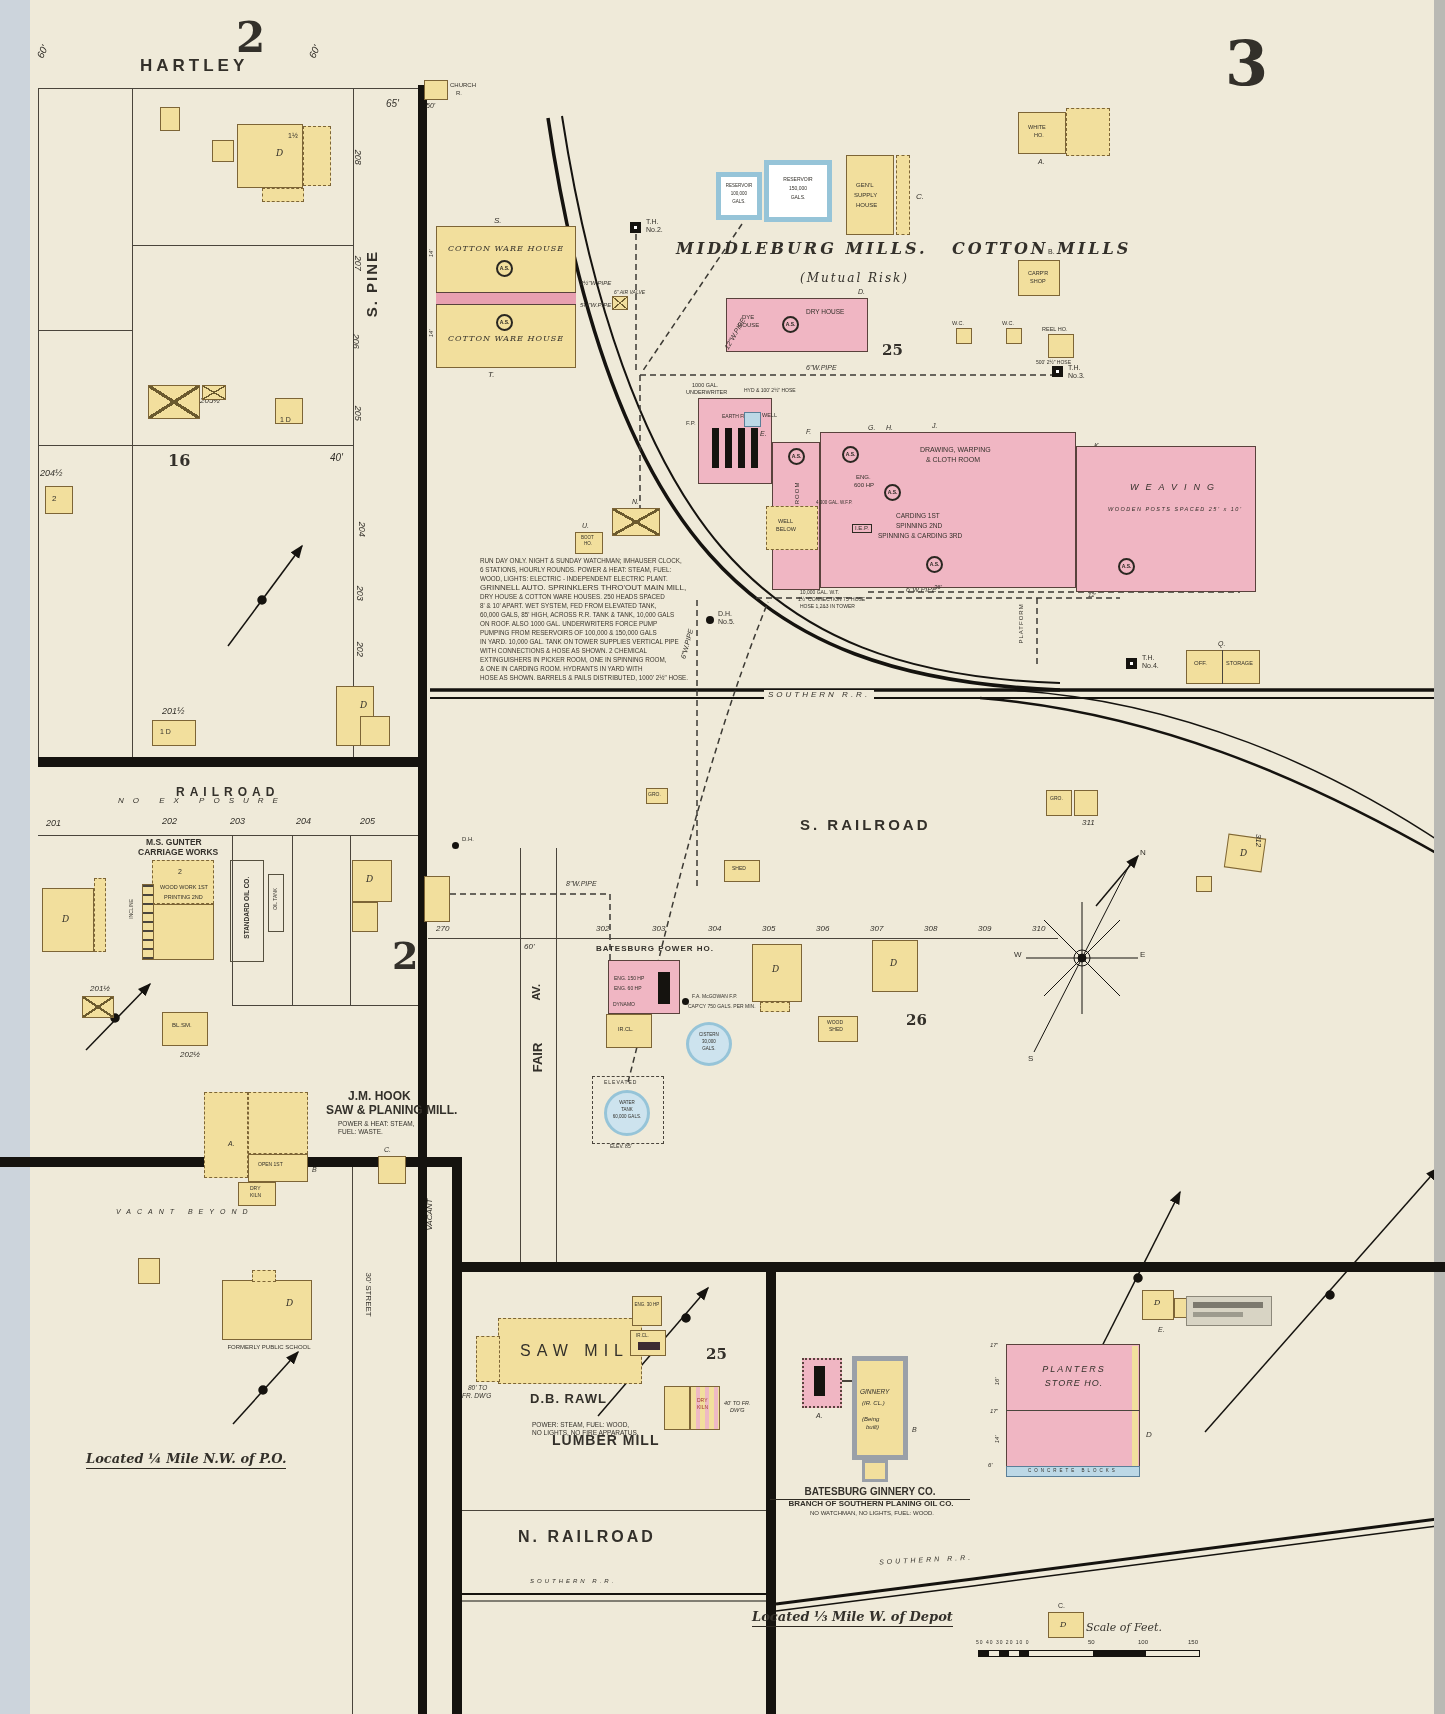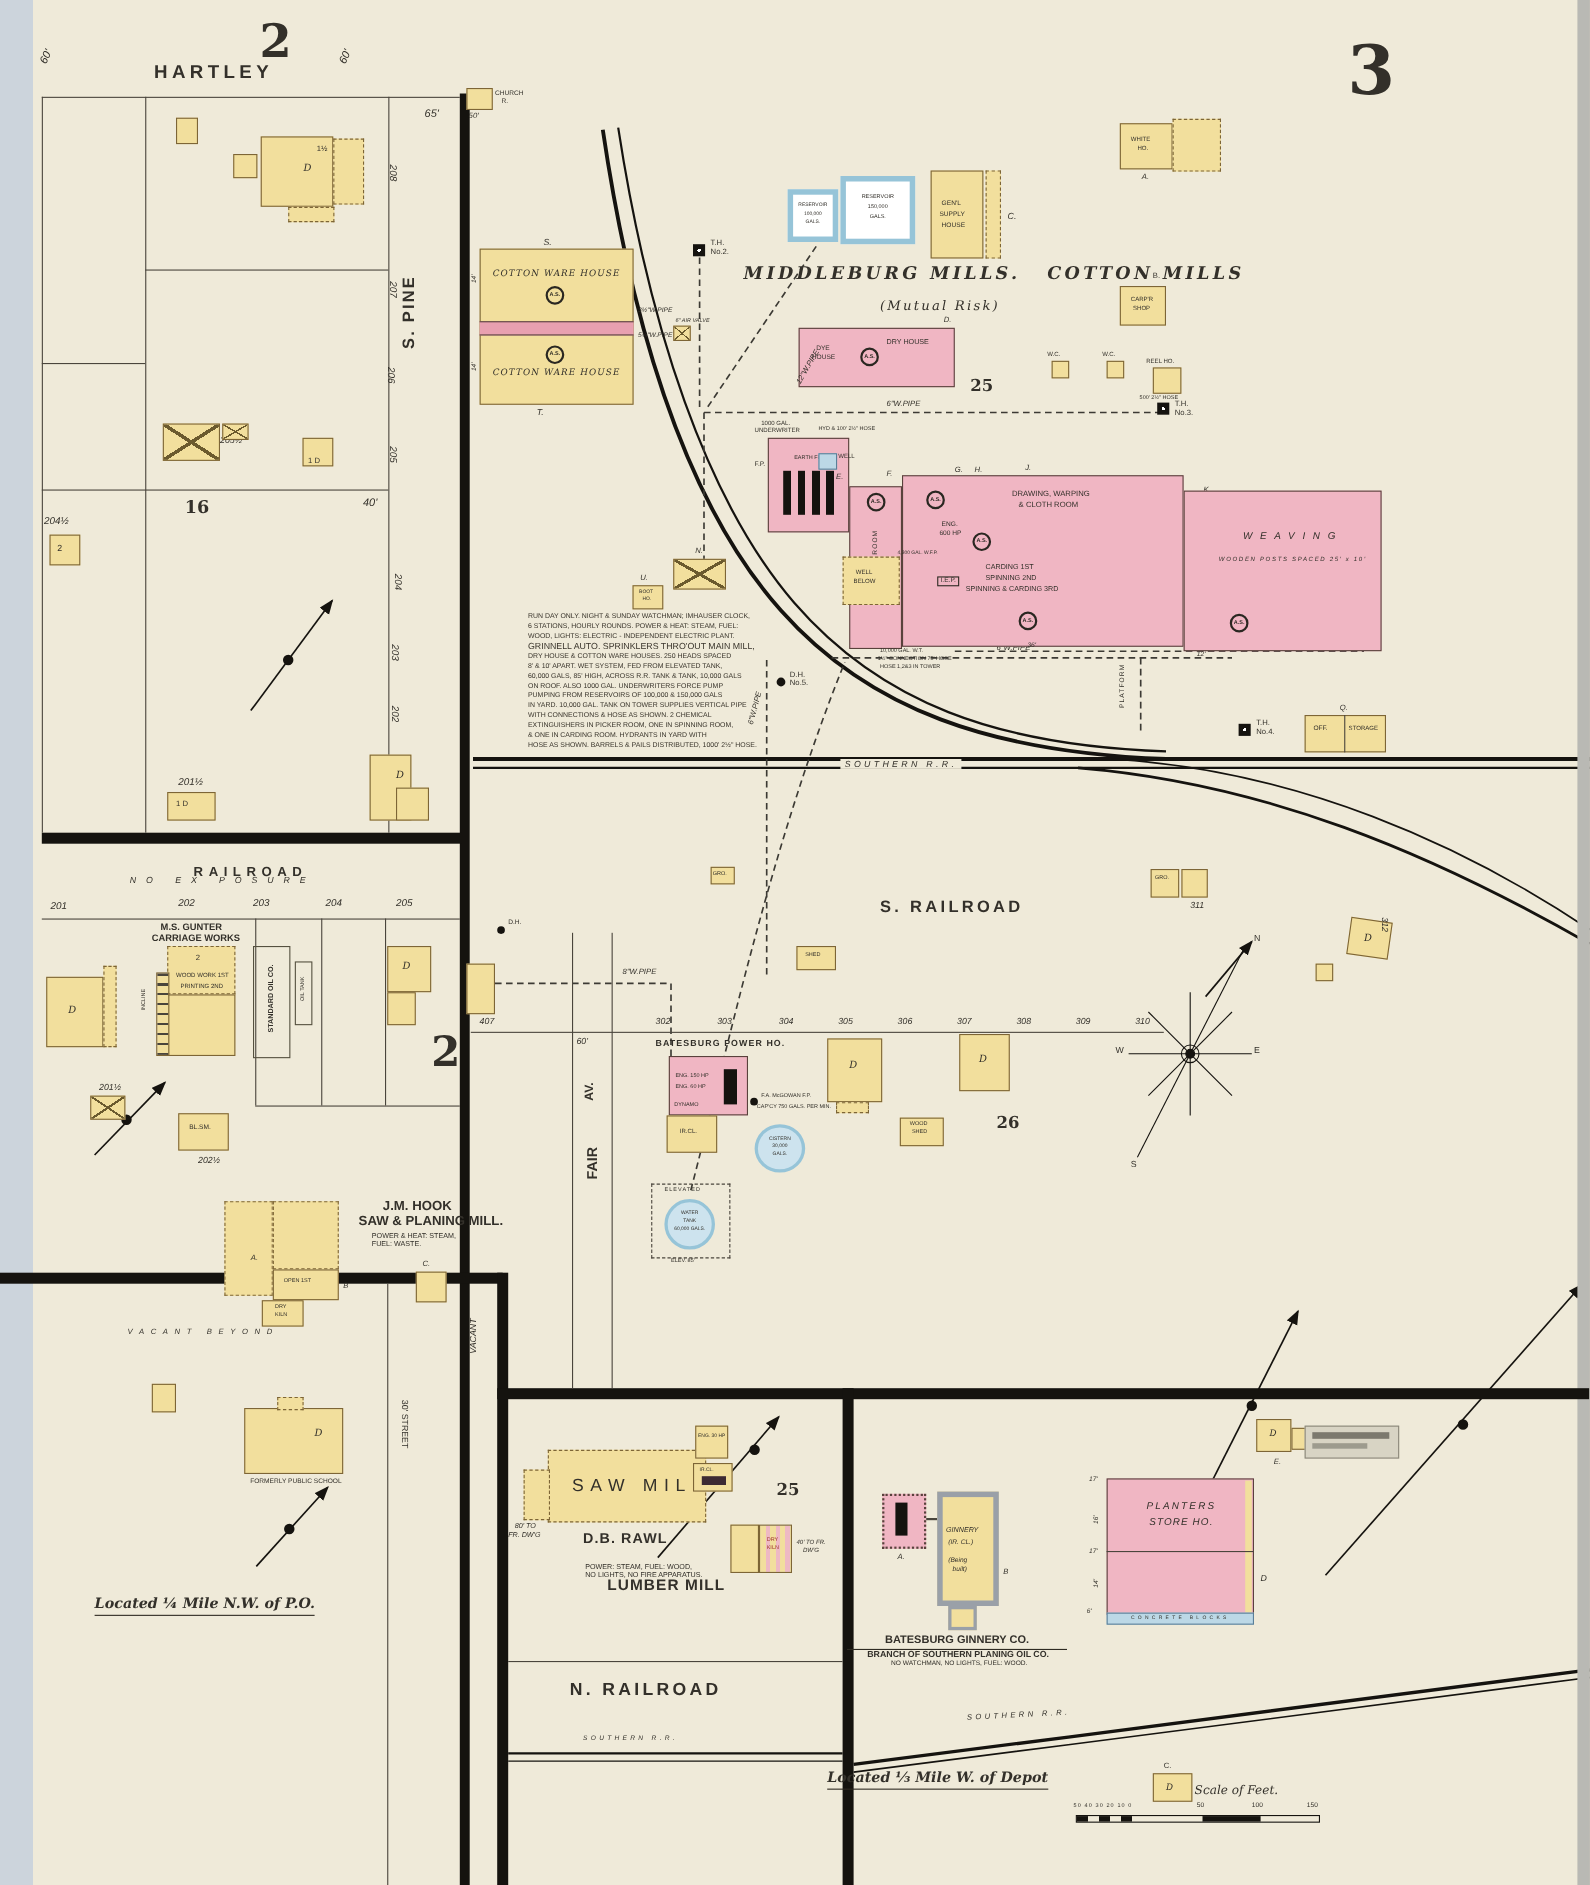--- a/index.html
+++ b/index.html
@@ -339,21 +339,21 @@
   <div class="lb it" style="left:1218px;top:640px;font-size:7px;">Q.</div>
 
   <div class="lb it" style="left:764px;top:690px;font-size:8px;letter-spacing:3px;background:#efead9;padding:0 4px;">SOUTHERN R.R.</div>
 
   <div class="y" style="left:646px;top:788px;width:22px;height:16px;"></div>
   <div class="lb" style="left:648px;top:792px;font-size:5px;">GRO.</div>
 
   <div class="lb b" style="left:800px;top:816px;font-size:15px;letter-spacing:3px;">S. RAILROAD</div>
   <div class="dot" style="left:452px;top:842px;width:7px;height:7px;"></div>
   <div class="lb" style="left:462px;top:836px;font-size:6px;">D.H.</div>
-  <div class="lb it" style="left:436px;top:924px;font-size:8px;">407</div>
+  <div class="lb it" style="left:436px;top:924px;font-size:8px;">270</div>
   <div class="lb it" style="left:596px;top:924px;font-size:8px;">302</div>
   <div class="lb it" style="left:652px;top:924px;font-size:8px;">303</div>
   <div class="lb it" style="left:708px;top:924px;font-size:8px;">304</div>
   <div class="lb it" style="left:762px;top:924px;font-size:8px;">305</div>
   <div class="lb it" style="left:816px;top:924px;font-size:8px;">306</div>
   <div class="lb it" style="left:870px;top:924px;font-size:8px;">307</div>
   <div class="lb it" style="left:924px;top:924px;font-size:8px;">308</div>
   <div class="lb it" style="left:978px;top:924px;font-size:8px;">309</div>
   <div class="lb it" style="left:1032px;top:924px;font-size:8px;">310</div>
   <div class="lb it" style="left:524px;top:942px;font-size:8px;">60'</div>

